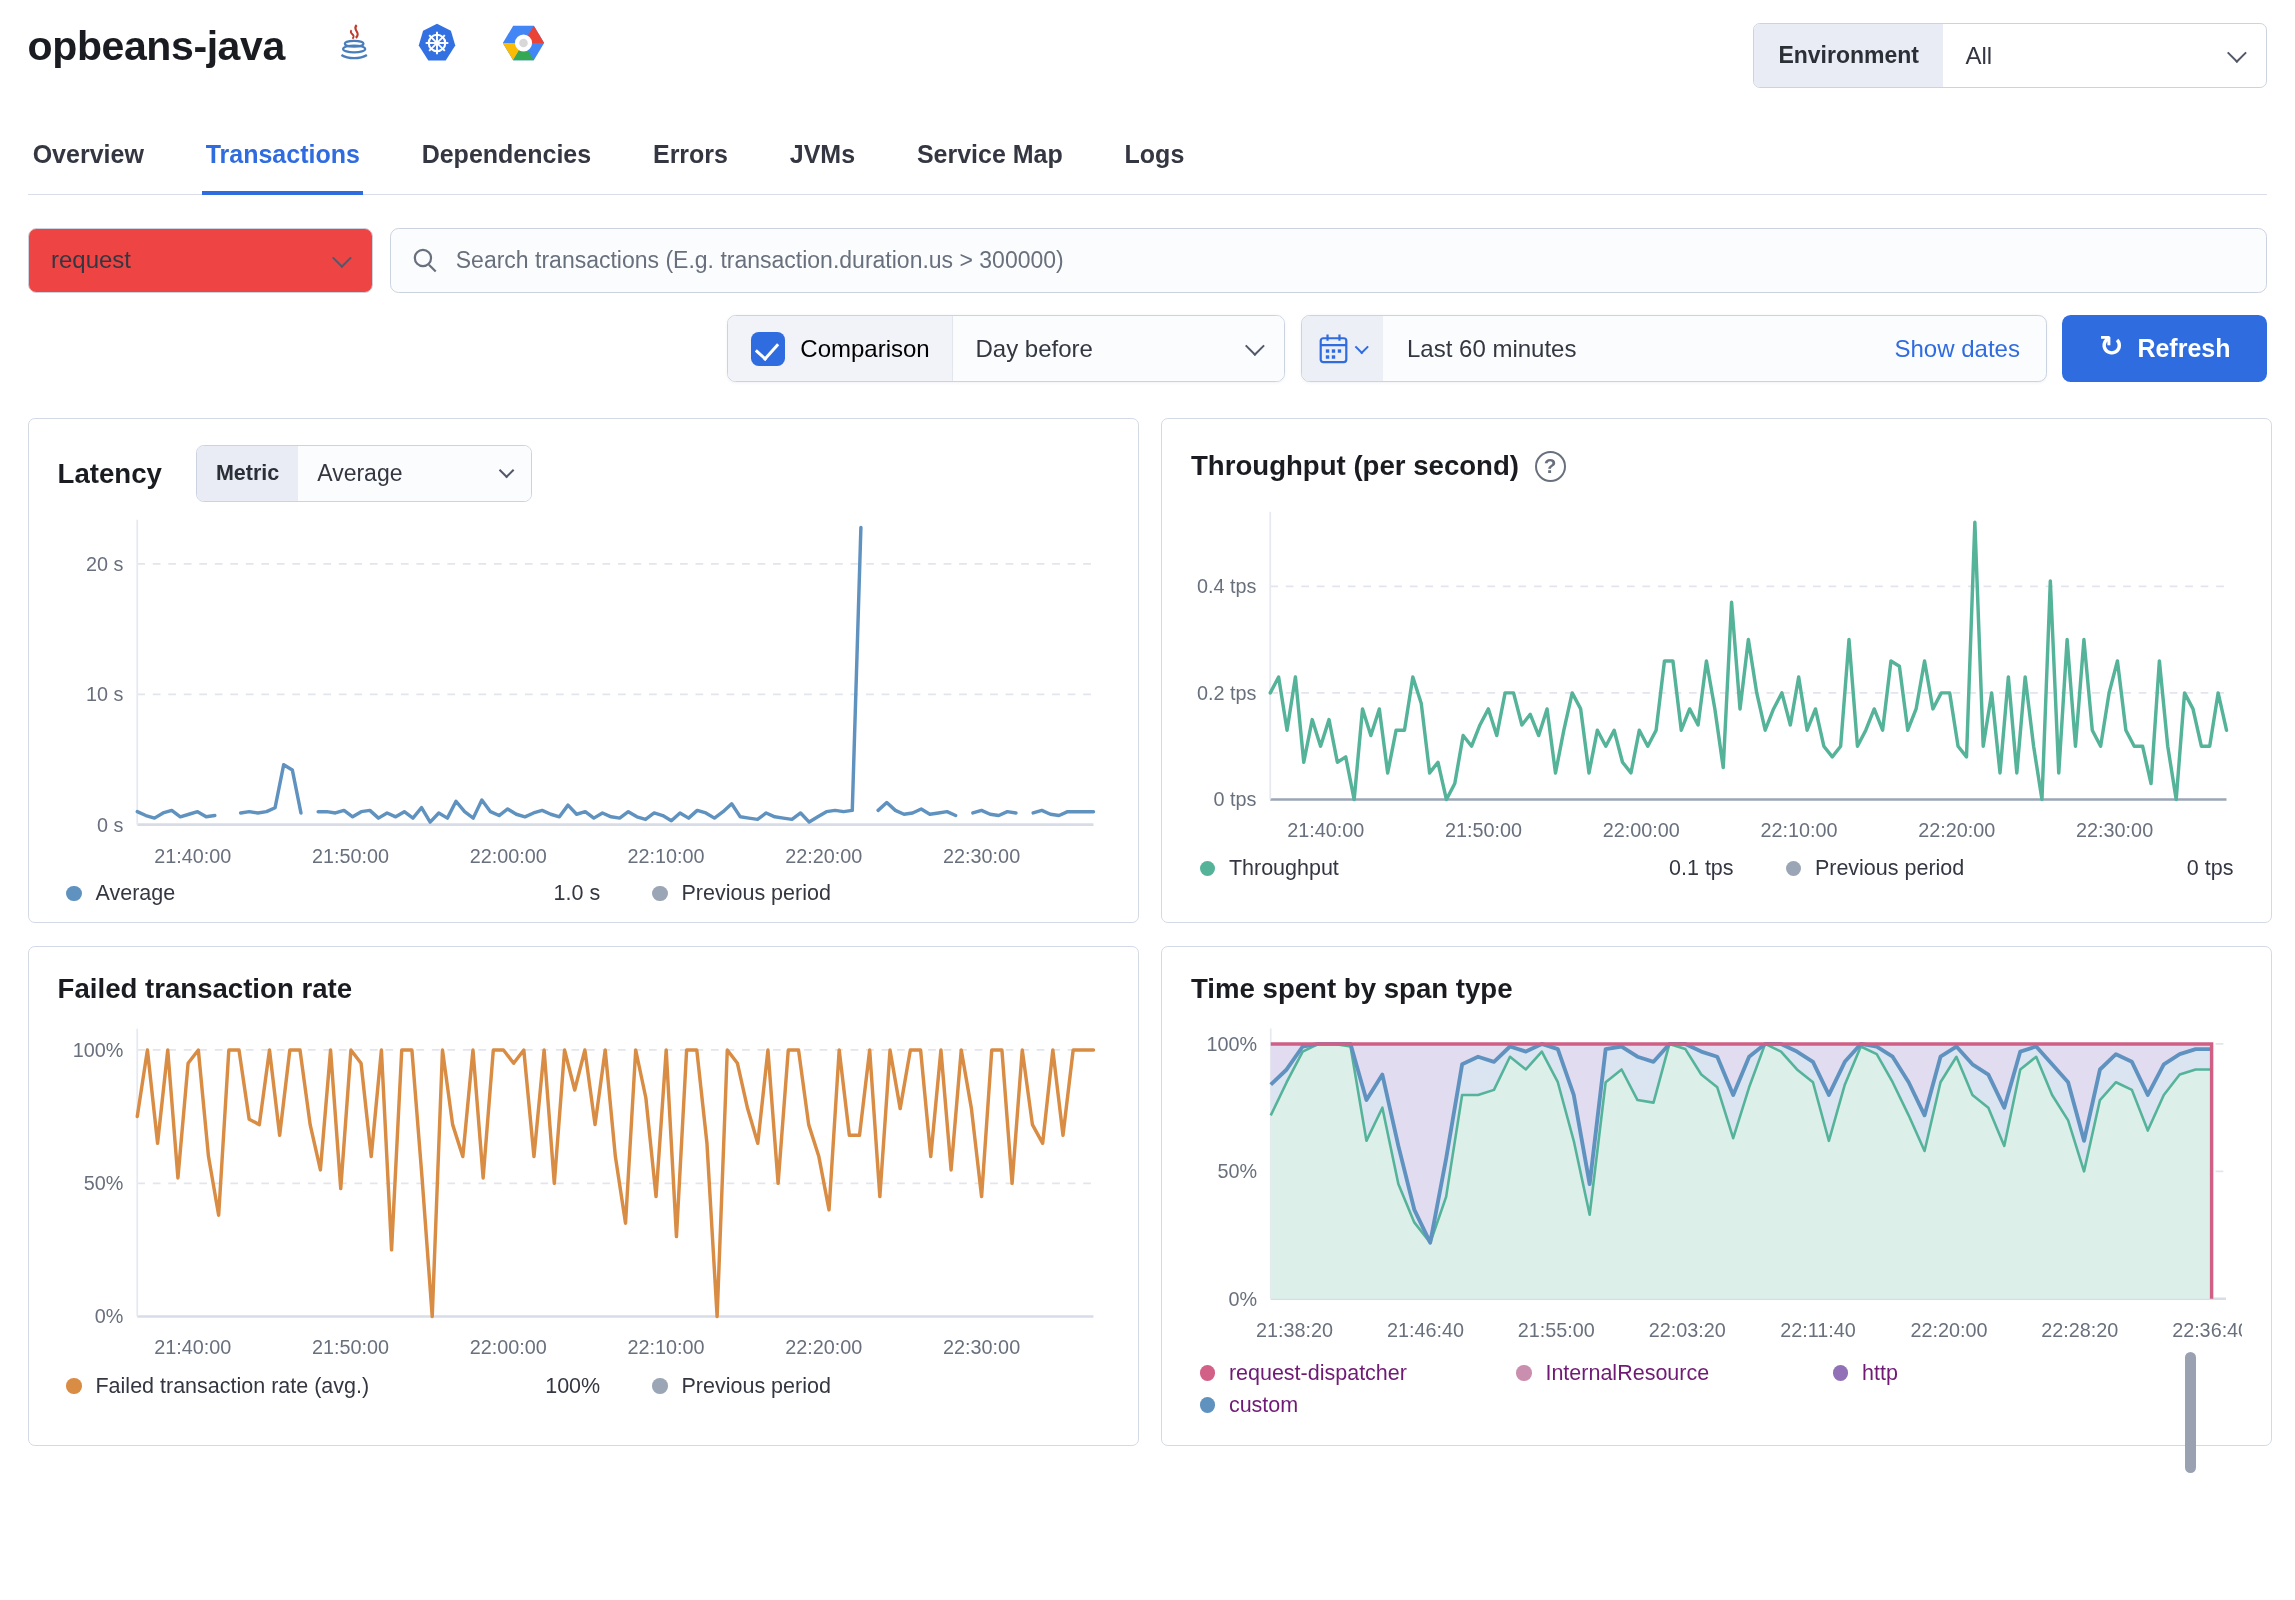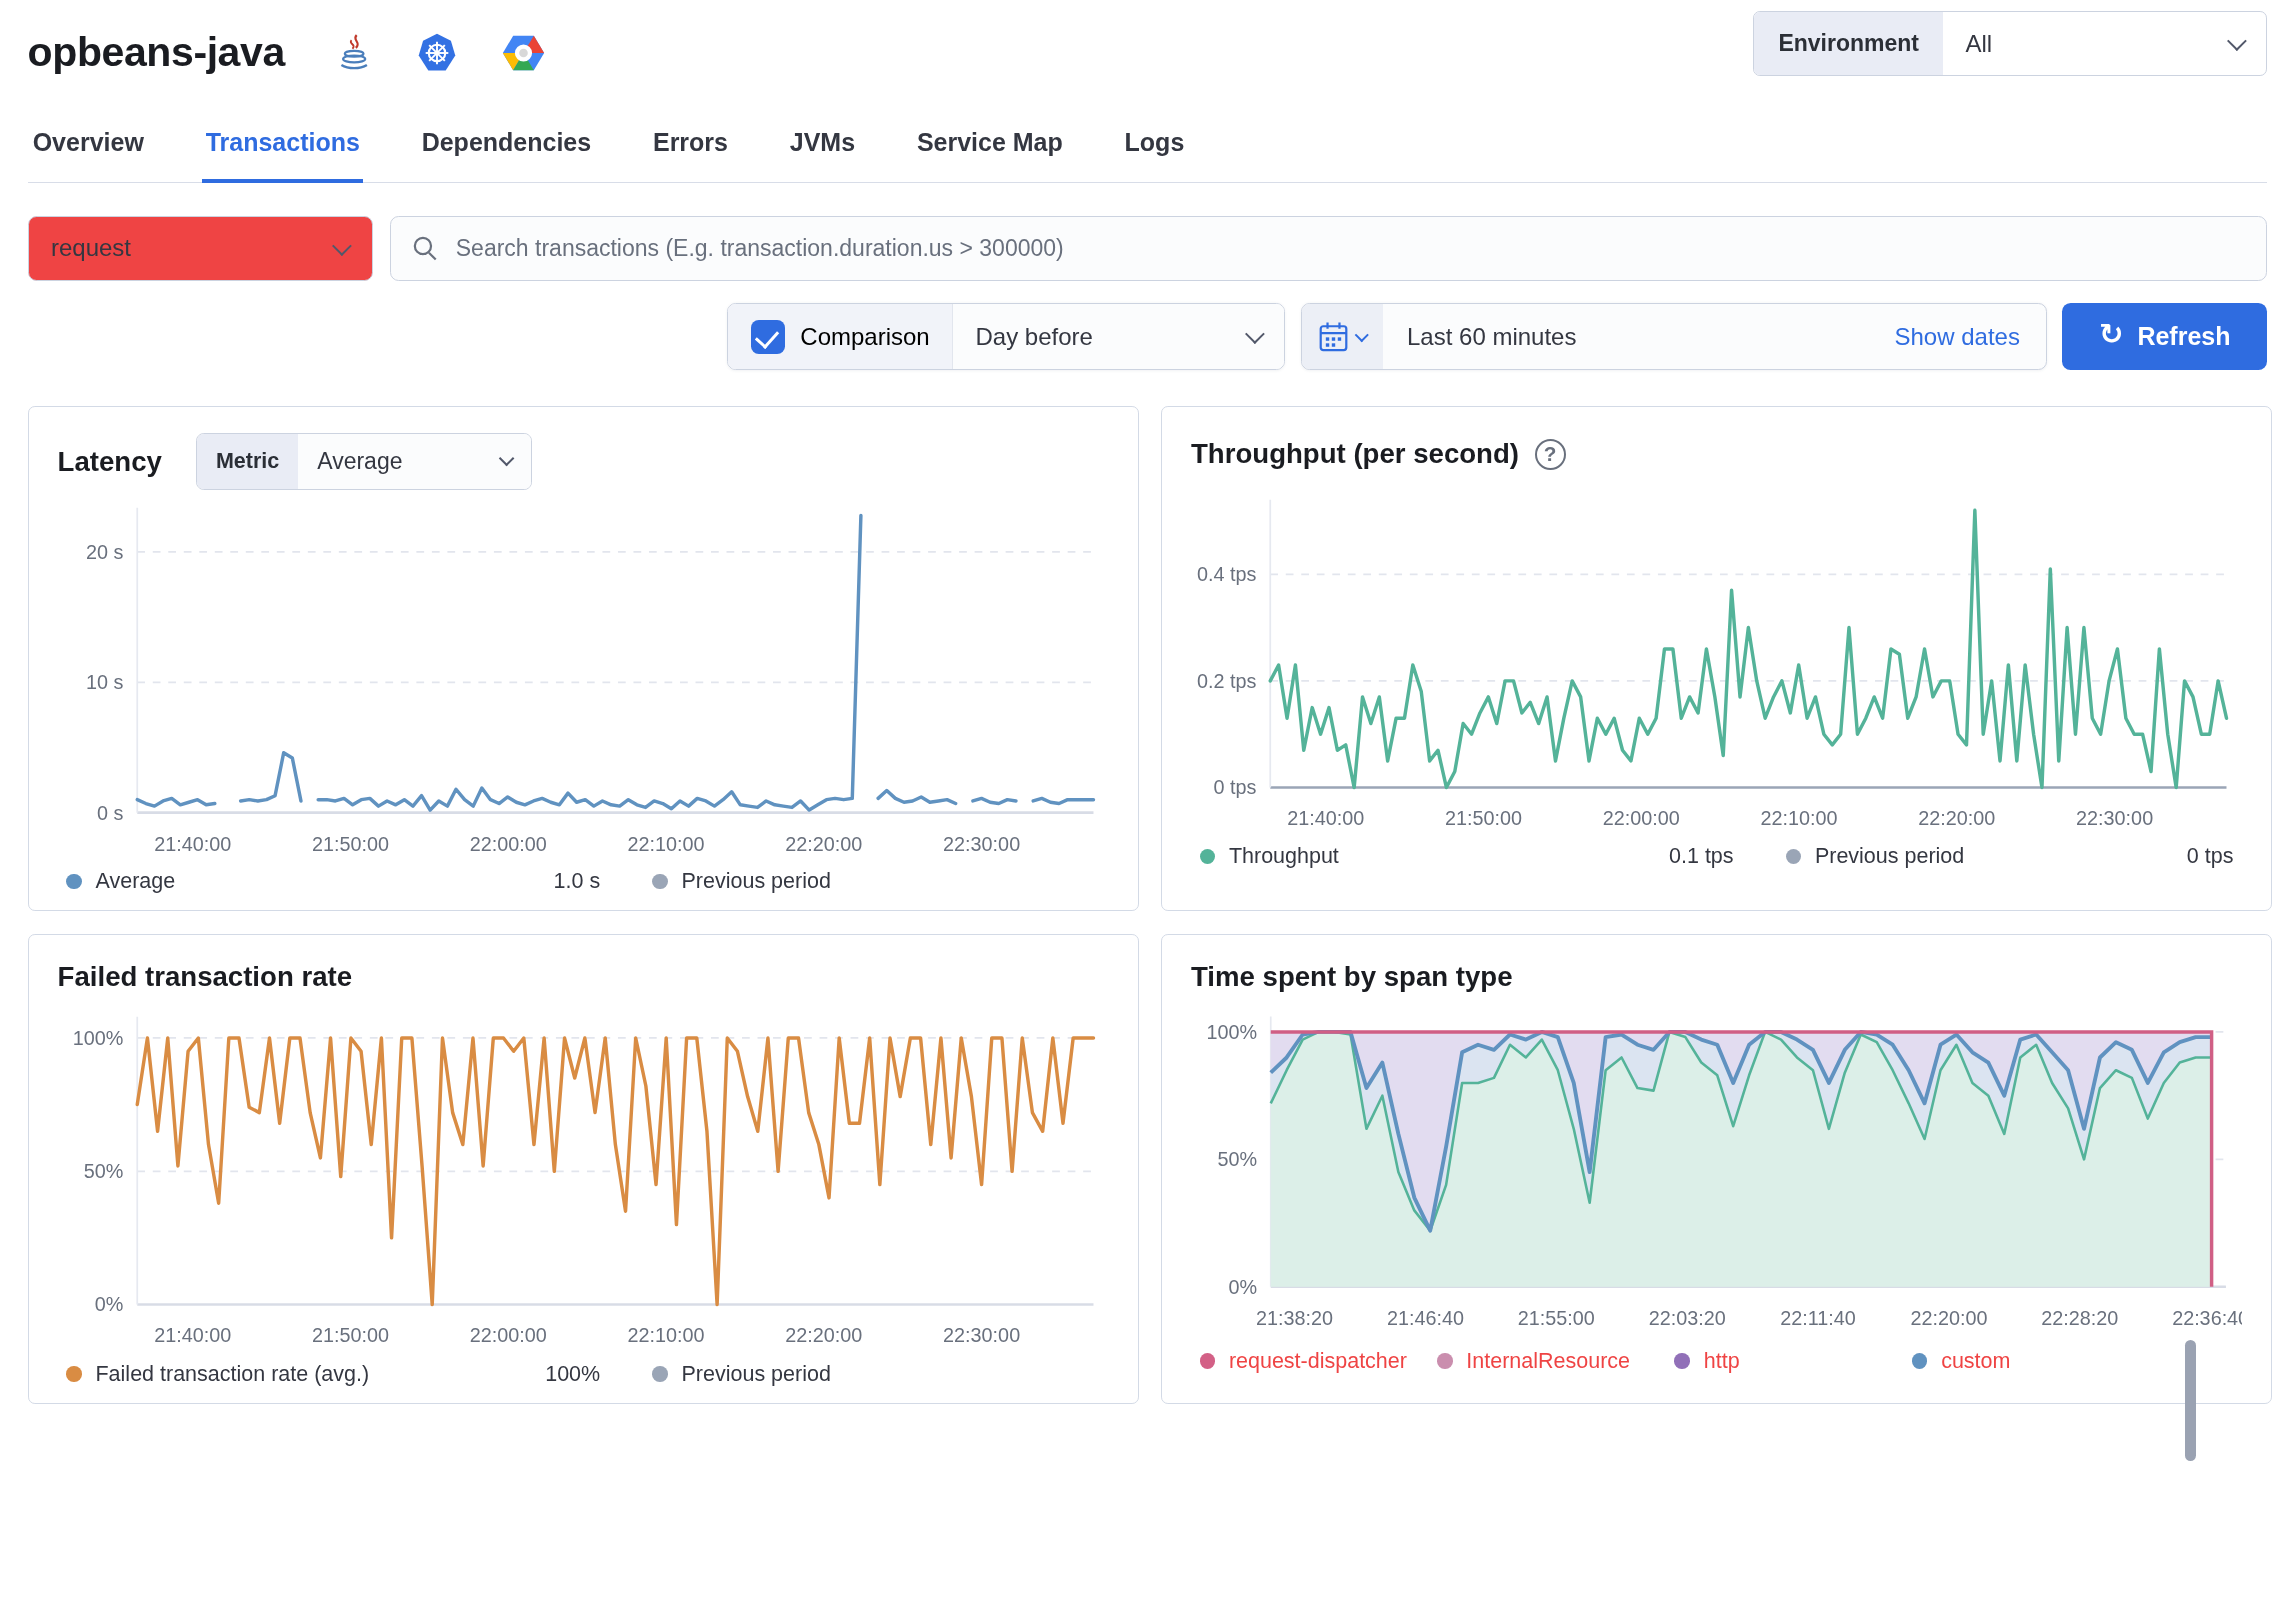--- a/index.html
+++ b/index.html
@@ -1,21 +1,21 @@
 <!DOCTYPE html>
 <html style="font-size:13.8px"><head>
 <meta charset="utf-8">
 <style>
   * { margin:0; padding:0; box-sizing:border-box; }
   html,body { width:2295px; height:1601px; background:#fff; overflow:hidden;
     font-family:"Liberation Sans","DejaVu Sans",sans-serif; color:#1a1c21; }
   .page { padding:0 27.6px; }
 
   
-  .header-row { display:flex; align-items:flex-end; padding-top:11px; }
+  .header-row { display:flex; align-items:flex-start; padding-top:23px; }
   .svc-title { font-size:41px; font-weight:700; letter-spacing:-0.4px; }
   .svc-icons { display:flex; gap:45px; margin-left:53px; align-items:center; }
   .env-group { margin-left:auto; display:flex; align-items:stretch; border:0.9px solid #ccd3e0;
     border-radius:6.9px; overflow:hidden; height:65px; width:514px; background:#fff; }
   .env-label { background:#e9ecf5; display:flex; align-items:center; padding:0 24px;
     font-size:23px; font-weight:600; color:#2b2f36; }
   .env-value { display:flex; align-items:center; flex:1; padding:0 22.4px; font-size:24px; color:#343741; }
   .chev { width:13.8px; height:13.8px; border-right:2.6px solid #52586a; border-bottom:2.6px solid #52586a;
     transform:rotate(45deg); margin-left:auto; margin-bottom:5.2px; flex:none; }
 
@@ -73,22 +73,22 @@
 
   .chart-wrap { margin-top:8.6px; }
 
   .legend { display:flex; align-items:center; font-size:21.5px; color:#343741; padding:5.2px 8.6px 8.6px; }
   .leg-item { display:flex; align-items:center; gap:13.8px; }
   .leg-item.main { width:534px; }
   .leg-item .dot { width:15.5px; height:15.5px; border-radius:50%; flex:none; }
   .leg-val { margin-left:auto; color:#343741; }
   .leg-item.prev { margin-left:52px; flex:1; }
 
-  .span-legend { display:grid; grid-template-columns:1fr 1fr 1fr 1fr; row-gap:23px; padding:10.3px 8.6px 19px;
-    font-size:21.5px; color:#ef4444; position:relative; width:92%; }
+  .span-legend { display:grid; grid-template-columns:1fr 1fr 1fr; row-gap:7px; padding:10.3px 8.6px 19px;
+    font-size:21.5px; color:#701a75; position:relative; width:92%; }
   .span-leg-item { display:flex; align-items:center; gap:13.8px; }
   .span-leg-item .dot { width:15.5px; height:15.5px; border-radius:50%; }
   .legend-scrollbar { position:absolute; right:-38px; top:1.7px; width:11.2px; height:121px;
     background:#9aa2b2; border-radius:6px; }
 
   svg text { font-family:"Liberation Sans","DejaVu Sans",sans-serif; }
 </style>
 </head>
 <body>
 

